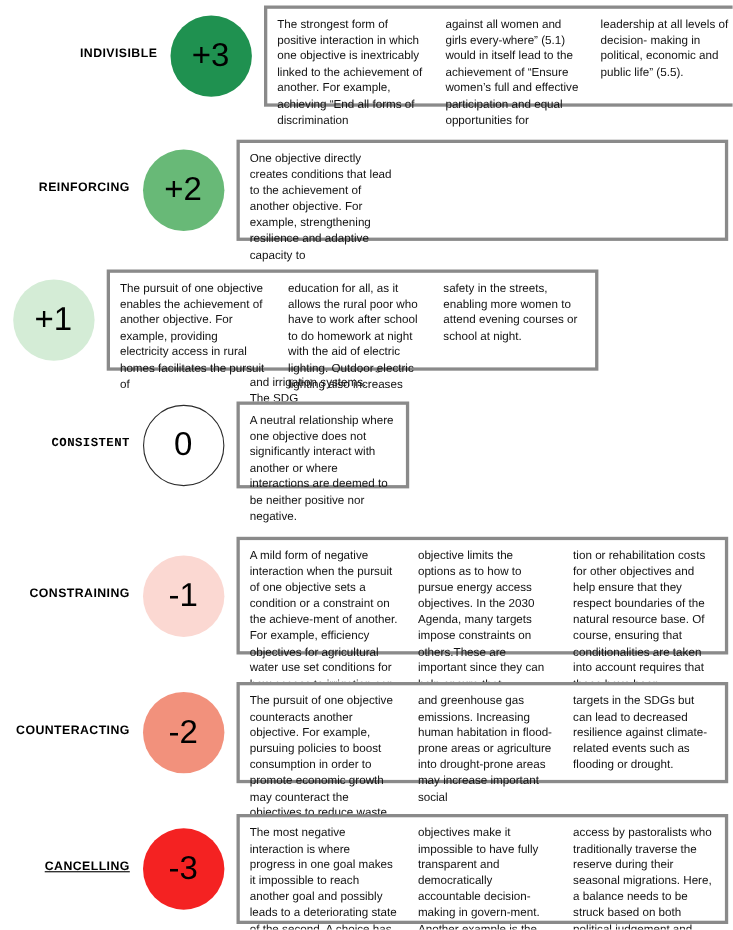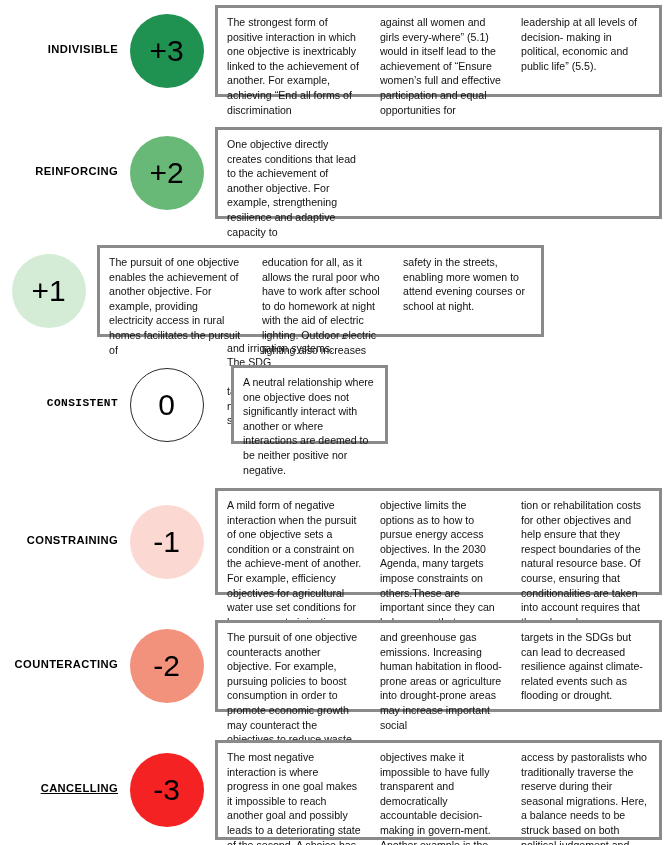--- a/index.html
+++ b/index.html
@@ -74,21 +74,21 @@
   }
   .col-a { width: 155px; }
   .col-b { width: 143px; }
   .col-c { width: 149px; }
 </style>
 </head>
 <body>
 
 <div id="chart">
     <div class="row" style="top: 5px;">
-      <div class="label-cell" style="padding-top: 38px;">INDIVISIBLE</div>
+      <div class="label-cell" style="padding-top: 38px; margin-left: 25px;">INDIVISIBLE</div>
       <div class="circle-cell" style="padding-top: 9px;">
         <div class="circle" style="background: rgb(31, 145, 80); color: rgb(0, 0, 0);">
           <span>+3</span>
         </div>
       </div>
       <div class="box" style="height: 92px; border-color: rgb(138, 138, 138); width: 447px;">
         <div class="col col-a">The strongest form of positive interaction in which one objective is inextricably linked to the achievement of another. For example, achieving “End all forms of discrimination</div>
         <div class="col col-b">against all women and girls every-where” (5.1) would in itself lead to the achievement of “Ensure women’s full and effective  participation and equal opportunities for</div>
         <div class="col col-c">leadership at all levels of decision- making in political, economic and public life” (5.5).</div>
       </div>
@@ -118,21 +118,21 @@
         <div class="col col-c">safety in the streets, enabling more women to attend evening courses or school at night.</div>
       </div>
     </div>
     <div class="row" style="top: 365px;">
       <div class="label-cell" style="padding-top: 31.5px; font-family: Liberation Mono, monospace;">CONSISTENT</div>
       <div class="circle-cell" style="padding-top: 2.5px;">
         <div class="circle neutral" style="background: rgb(255, 255, 255); color: rgb(0, 0, 0);">
           <span>0</span>
         </div>
       </div>
-      <div class="box" style="height: 79px; border-color: rgb(138, 138, 138); width: 157px; margin-left: 16px;">
+      <div class="box" style="height: 79px; border-color: rgb(138, 138, 138); width: 157px;">
         <div class="col col-a" style="width: 157px;">A neutral relationship where one objective does not significantly interact with another or where interactions are deemed to be neither positive nor negative.</div>
       </div>
     </div>
     <div class="row" style="top: 488px;">
       <div class="label-cell" style="padding-top: 45.5px;">CONSTRAINING</div>
       <div class="circle-cell" style="padding-top: 16.5px;">
         <div class="circle" style="background: rgb(251, 216, 210); color: rgb(0, 0, 0);">
           <span>-1</span>
         </div>
       </div>

